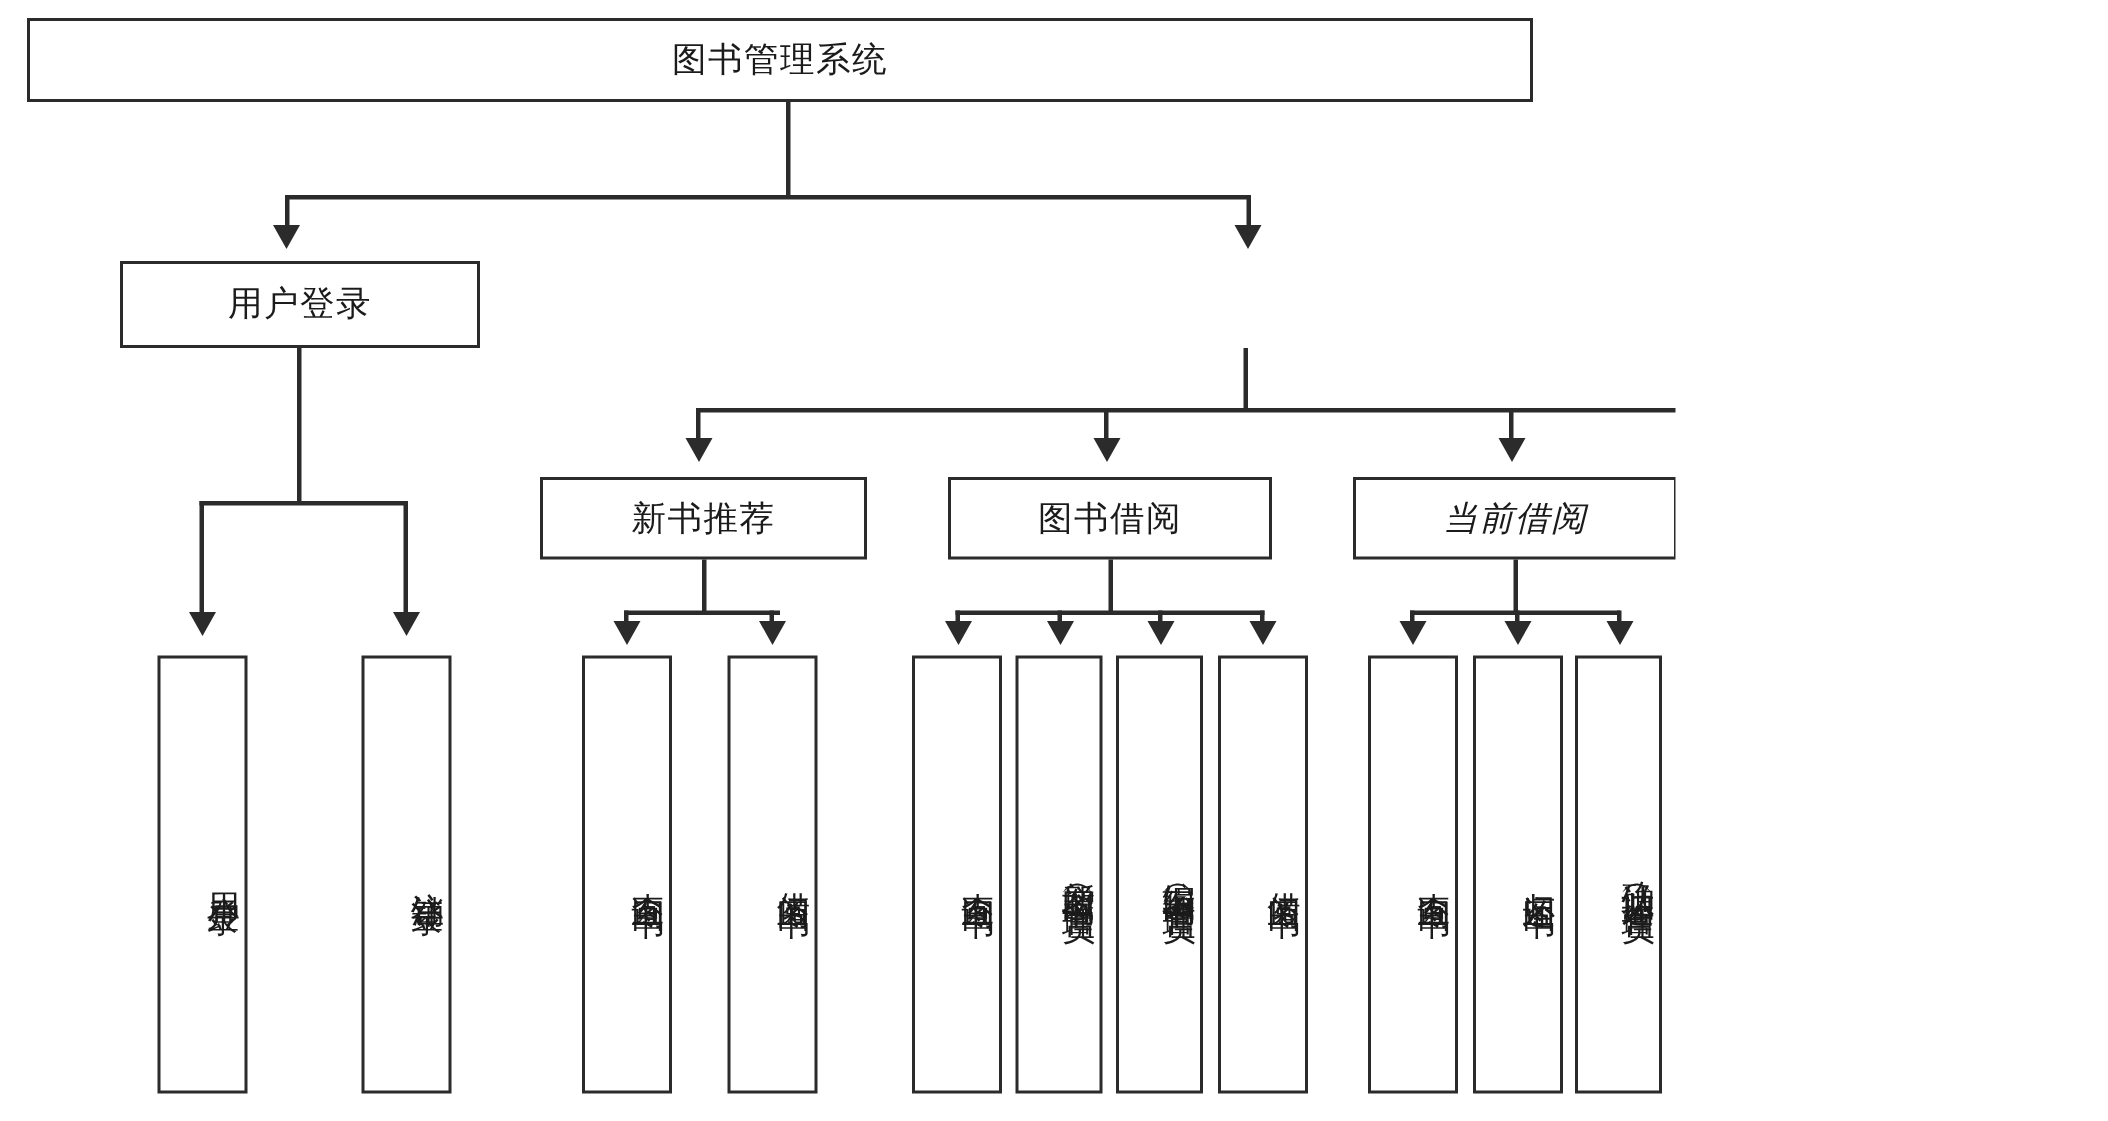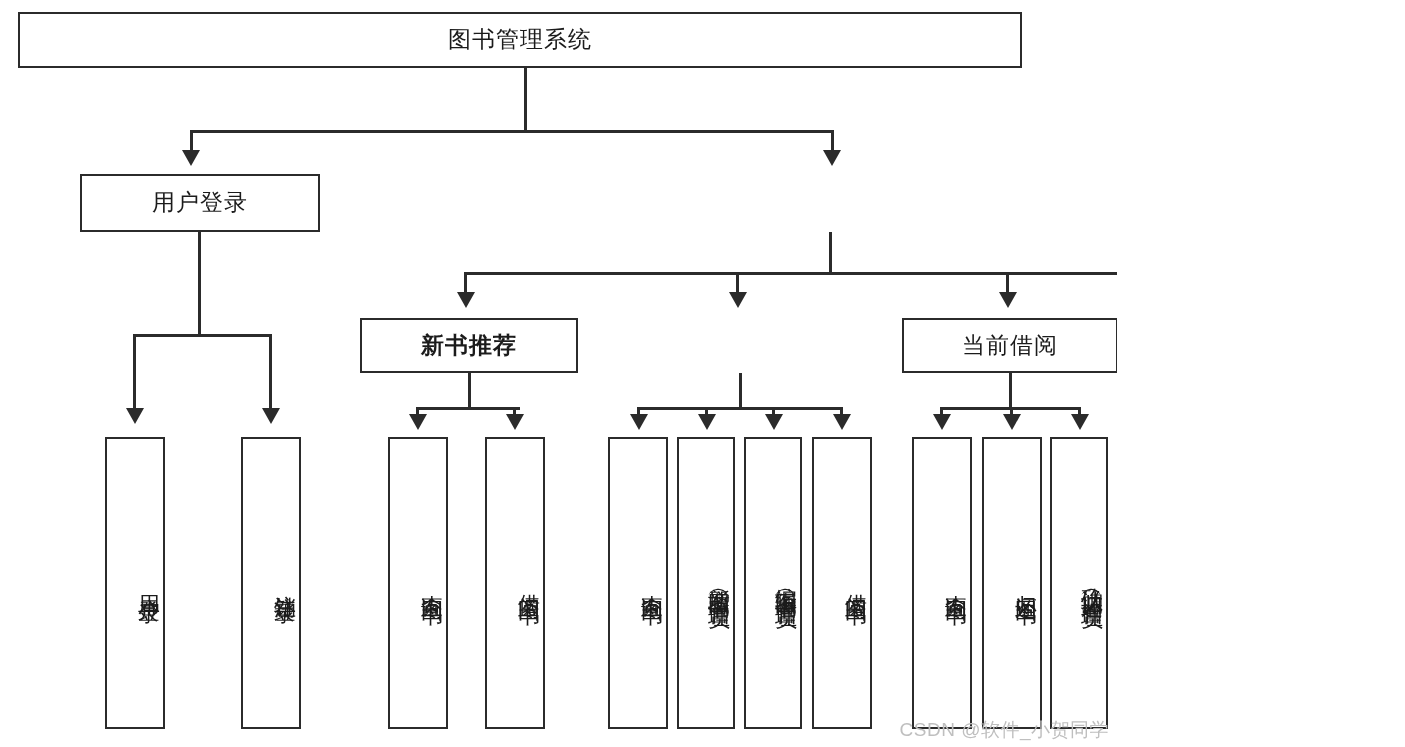--- a/index.html
+++ b/index.html
@@ -119,24 +119,27 @@
 
   <div class="edge v" style="left:464px; top:272px; width:3px; height:22px;"></div>
   <div class="arrow" style="left:457px; top:292px;"></div>
   <div class="edge v" style="left:736px; top:272px; width:3px; height:22px;"></div>
   <div class="arrow" style="left:729px; top:292px;"></div>
   <div class="edge v" style="left:1006px; top:272px; width:3px; height:22px;"></div>
   <div class="arrow" style="left:999px; top:292px;"></div>
   <div class="edge v" style="left:1278px; top:272px; width:3px; height:22px;"></div>
   <div class="arrow" style="left:1271px; top:292px;"></div>
 
-  <div class="node horizontal" style="left:360px; top:318px; width:218px; height:55px;font-weight:bold;">
+  <div class="node horizontal" style="left:360px; top:318px; width:218px; height:55px;">
     <span>新书推荐</span>
   </div>
-  <div class="node horizontal" style="left:902px; top:318px; width:216px; height:55px;">
+  <div class="node horizontal" style="left:632px; top:318px; width:216px; height:55px;">
+    <span>图书借阅</span>
+  </div>
+  <div class="node horizontal" style="left:902px; top:318px; width:216px; height:55px;font-style:italic;">
     <span>当前借阅</span>
   </div>
 
   <div class="edge v" style="left:468px; top:373px; width:3px; height:36px;"></div>
   <div class="edge h" style="left:416px; top:407px; width:104px; height:3px;"></div>
   <div class="edge v" style="left:416px; top:407px; width:3px; height:10px;"></div>
   <div class="arrow" style="left:409px; top:414px;"></div>
   <div class="edge v" style="left:513px; top:407px; width:3px; height:10px;"></div>
   <div class="arrow" style="left:506px; top:414px;"></div>
 
@@ -197,15 +200,14 @@
   <div class="edge v" style="left:1343px; top:407px; width:3px; height:10px;"></div>
   <div class="arrow" style="left:1336px; top:414px;"></div>
 
   <div class="node vertical" style="left:1195px; top:437px; width:60px; height:292px;">
     <span class="vlabel">新增借阅记录</span>
   </div>
   <div class="node vertical" style="left:1315px; top:437px; width:60px; height:292px;">
     <span class="vlabel">查询借阅记录</span>
   </div>
 
-  <div class="watermark">CSDN @软件_小贺同学</div>
 
 </div>
 
 </body></html>

